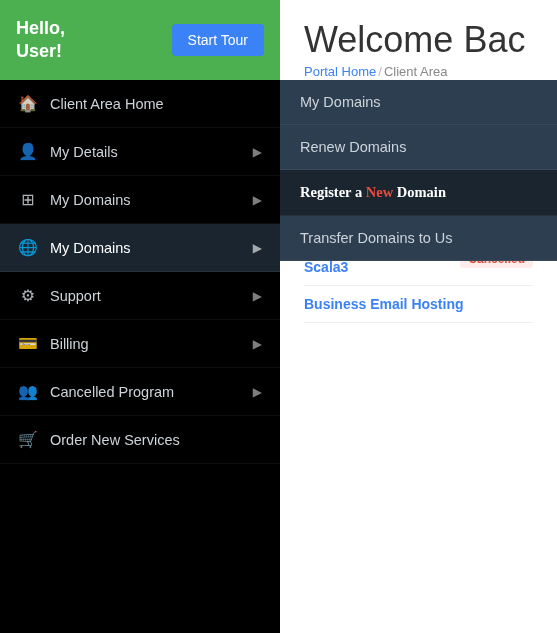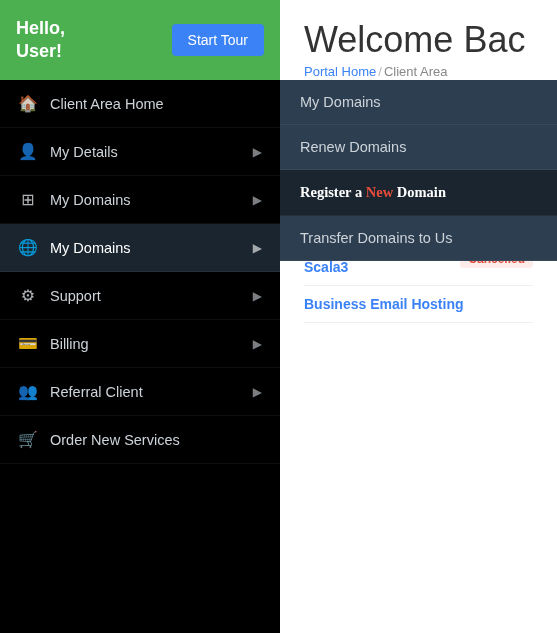--- a/index.html
+++ b/index.html
@@ -283,21 +283,21 @@
     <div class="nav-item-left">
       <span class="nav-icon">💳</span>
       <span>Billing</span>
     </div>
     <span class="nav-chevron">▶</span>
   </div>
 
   <div class="nav-item">
     <div class="nav-item-left">
       <span class="nav-icon">👥</span>
-      <span>Referral Client</span>
+      <span>Cancelled Program</span>
     </div>
     <span class="nav-chevron">▶</span>
   </div>
 
   <div class="nav-item">
     <div class="nav-item-left">
       <span class="nav-icon">🛒</span>
       <span>Order New Services</span>
     </div>
   </div>

